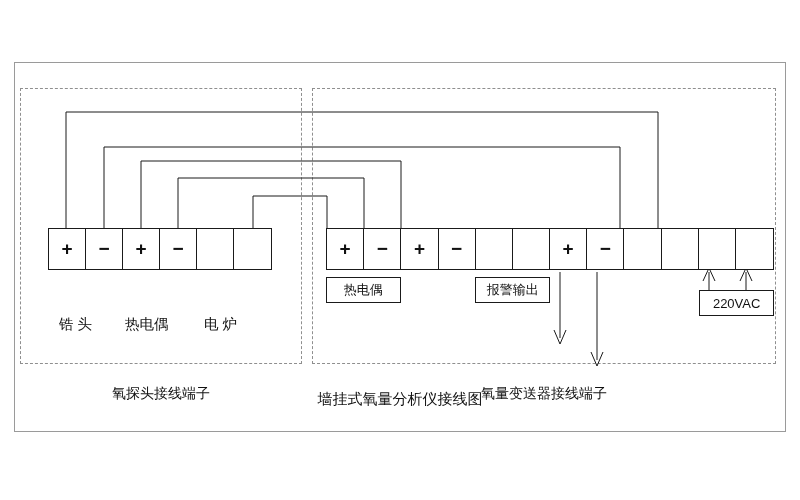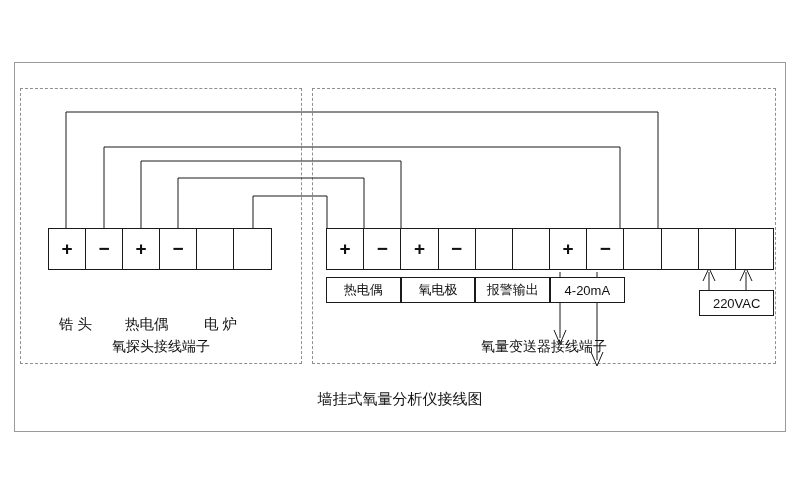--- a/index.html
+++ b/index.html
@@ -117,20 +117,21 @@
     text-align: center;
     font-size: 15px;
     color: #111111;
   }
   .box-caption {
     position: absolute;
     font-size: 14px;
     color: #111111;
     white-space: nowrap;
     text-align: center;
+    margin-top: 47px;
   }
   svg.wires {
     position: absolute;
     left: 0; top: 0;
     width: 800px;
     height: 500px;
     overflow: visible;
   }
   .wire {
     fill: none;
@@ -207,22 +208,20 @@
     <div class="term-cell"></div>
     <div class="term-cell">+</div>
     <div class="term-cell">−</div>
     <div class="term-cell"></div>
     <div class="term-cell"></div>
     <div class="term-cell"></div>
     <div class="term-cell"></div>
   </div>
 
   <div class="boxed-label" style="left:326px; top:277px; width:74.7px;">热电偶</div>
-  <div class="boxed-label" style="left:400.7px; top:277px; width:74.7px;">氧电极</div>
   <div class="boxed-label" style="left:475.3px; top:277px; width:74.7px;">报警输出</div>
-  <div class="boxed-label" style="left:550px; top:277px; width:74.7px;">4-20mA</div>
   <div class="boxed-label" style="left:699.3px; top:277px; width:74.7px;margin-top:13px;">220VAC</div>
 
   <div class="box-caption" style="left:312px; top:338px; width:464px;">氧量变送器接线端子</div>
 
   <div class="caption" style="top:390px;">墙挂式氧量分析仪接线图</div>
 
 </div>
 
 </body></html>

